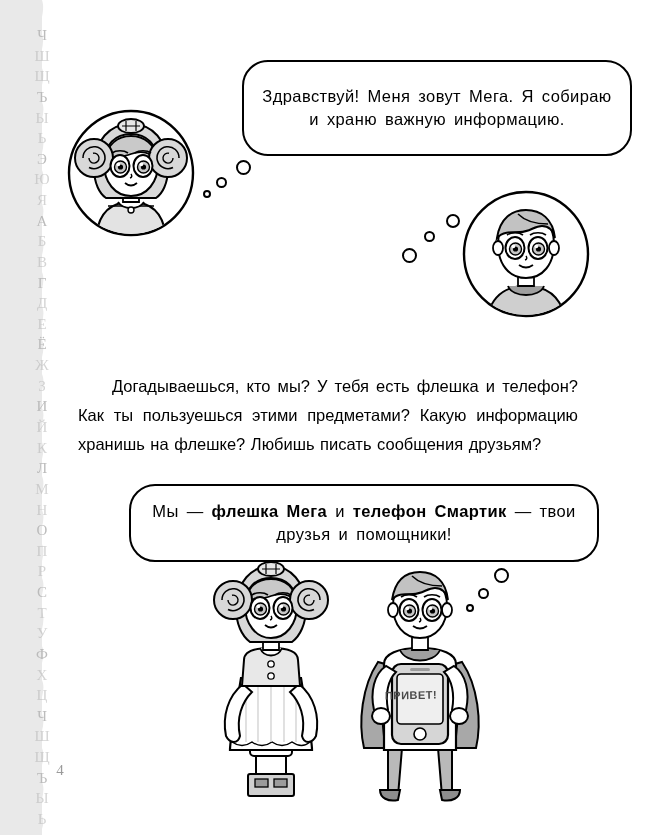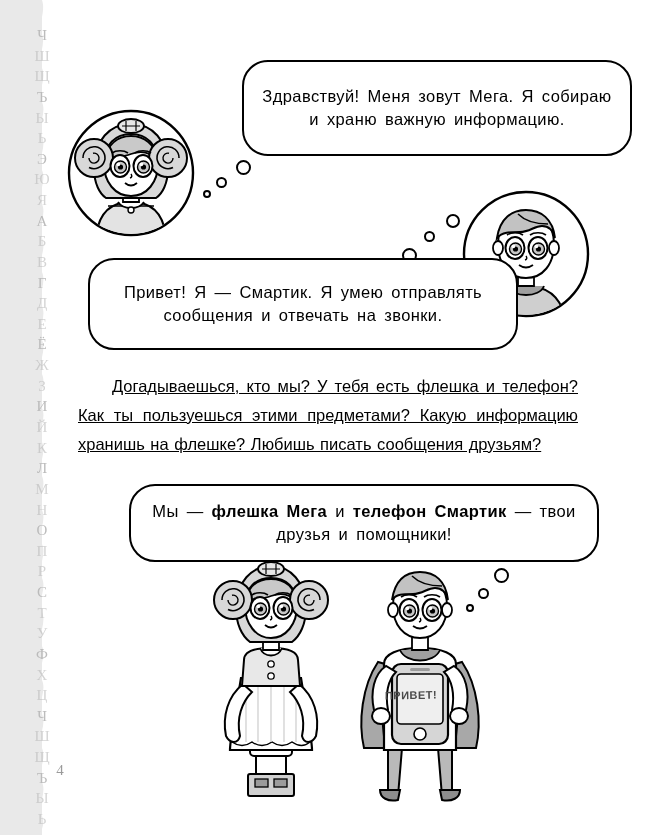--- a/index.html
+++ b/index.html
@@ -105,21 +105,20 @@
     left: 78px;
     top: 372px;
     width: 500px;
     font-size: 16.5px;
     line-height: 1.75;
     text-align: justify;
     text-indent: 34px;
     color: #000;
     word-spacing: 1px;
     font-family: "Liberation Sans", sans-serif;
-    text-decoration: underline;
   }
 
   
   .char { position: absolute; }
 
   
   .phone-text {
     position: absolute;
     left: 381px;
     top: 689px;
@@ -295,23 +294,20 @@
   <div class="tail" style="left:402px; top:248px; width:15px; height:15px;"></div>
 
   <div class="tail" style="left:494px; top:568px; width:15px; height:15px;"></div>
   <div class="tail" style="left:478px; top:588px; width:11px; height:11px;"></div>
   <div class="tail" style="left:466px; top:604px; width:8px;  height:8px;"></div>
 
   <div class="bubble" id="bubble-mega">
     <div class="txt">Здравствуй! Меня зовут Мега. Я собираю и храню важную информацию.</div>
   </div>
 
-  <div class="bubble" id="bubble-smartik">
-    <div class="txt">Привет! Я — Смартик. Я умею отправлять сообщения и отвечать на звонки.</div>
-  </div>
 
   <div class="paragraph">Догадываешься, кто мы? У тебя есть флешка и телефон? Как ты пользуешься этими предметами? Какую информацию хранишь на флешке? Любишь писать сообщения друзьям?</div>
 
   <div class="bubble" id="bubble-friends">
     <div class="txt">
       <span>Мы — </span><b>флешка Мега</b><span> и </span><b>телефон Смартик</b><span> — твои друзья и помощники!</span>
     </div>
   </div>
 
   <div class="char" style="left:186px; top:560px;">

